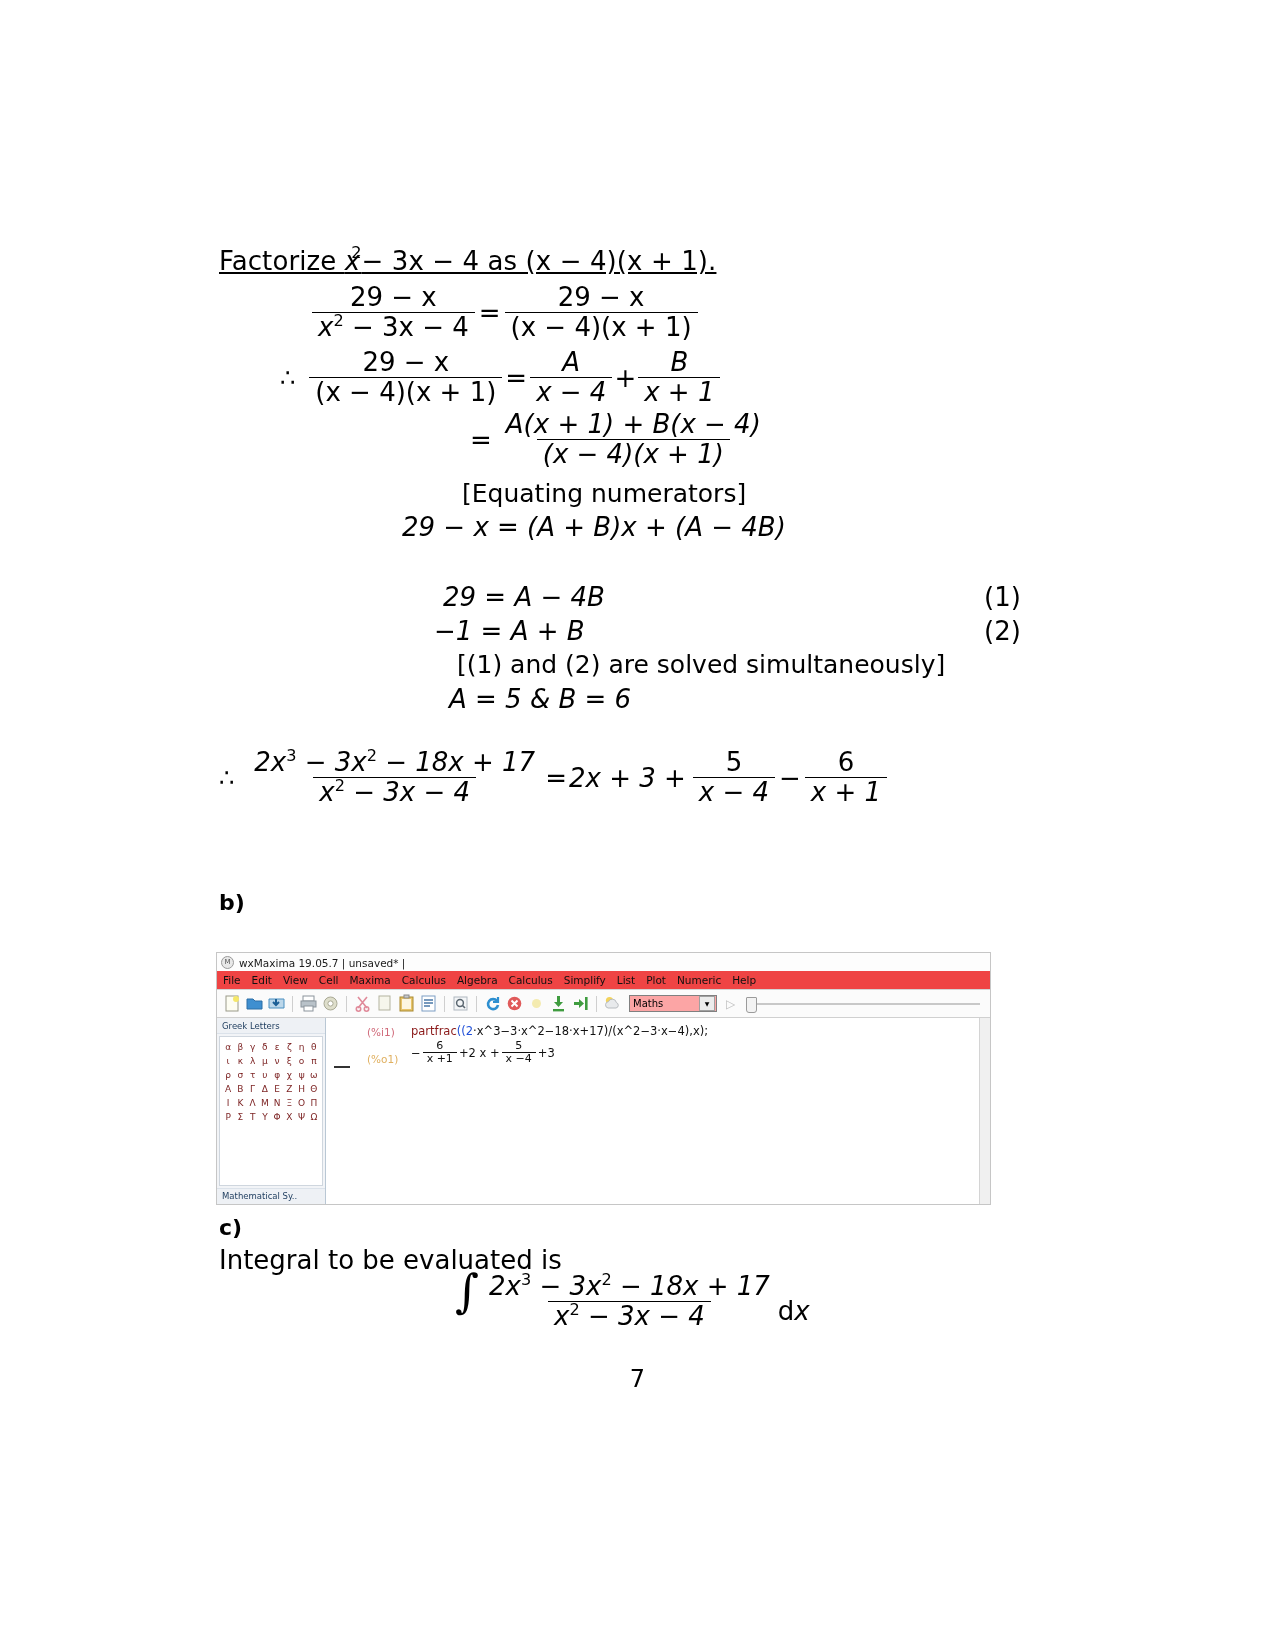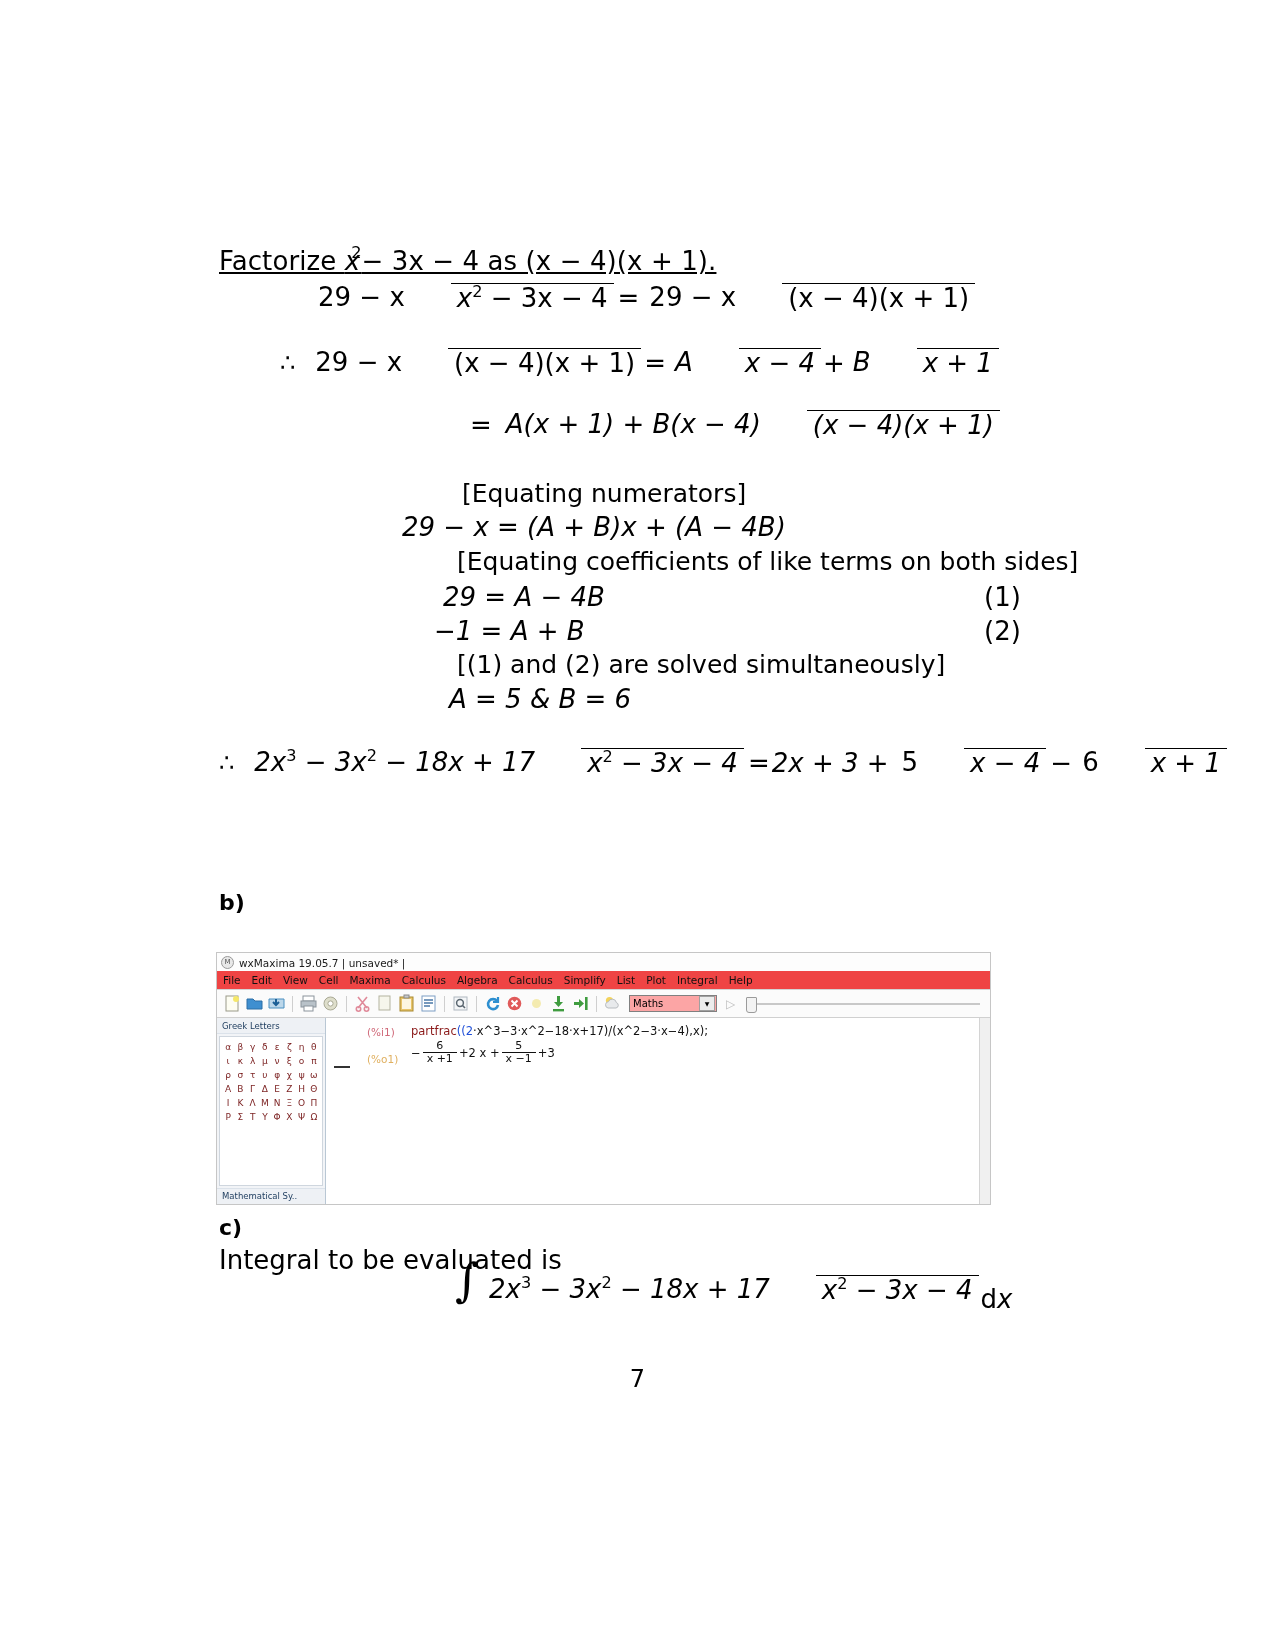--- a/index.html
+++ b/index.html
@@ -7,21 +7,21 @@
     width:1275px;height:1651px;position:relative;
     font-family:"DejaVu Sans","Liberation Sans",sans-serif;
     color:#000;
   }
   .page{position:absolute;inset:0;}
 
   
   .math{font-family:"DejaVu Sans","Liberation Sans",sans-serif;}
   .it{font-style:italic;}
   .supn{font-size:0.62em;vertical-align:super;line-height:0;font-style:normal;}
-  .frac{display:inline-flex;flex-direction:row;vertical-align:middle;margin:0 2px;gap:40px;}
+  .frac{display:inline-flex;flex-direction:column;align-items:center;vertical-align:middle;margin:0 2px;}
   .frac .num{padding:0 6px;line-height:1.12;}
   .frac .den{padding:0 6px;line-height:1.12;border-top:1.6px solid #000;}
 
   
   #intro{position:absolute;left:219px;top:246px;font-size:26px;letter-spacing:.1px;white-space:nowrap;text-decoration:underline;}
 
   .eqline{position:absolute;display:flex;align-items:center;font-size:26px;white-space:nowrap;}
 
   #eq1{left:310px;top:283px;}
   #eq2{left:280px;top:348px;}
@@ -141,21 +141,20 @@
   <div id="eq3" class="eqline math">
     <span style="margin-right:6px;">=</span>
     <span class="frac">
       <span class="num it">A(x + 1) + B(x − 4)</span>
       <span class="den it">(x − 4)(x + 1)</span>
     </span>
   </div>
 
   <div id="bracket1" class="math">[Equating numerators]</div>
   <div id="eq4" class="math it">29 − x = (A + B)x + (A − 4B)</div>
-  <div id="bracket2" class="math">[Equating coefficients of like terms on both sides]</div>
   <div id="eq5" class="math it">29 = A − 4B</div>
   <div id="tag1" class="math">(1)</div>
   <div id="eq6" class="math it">−1 = A + B</div>
   <div id="tag2" class="math">(2)</div>
   <div id="bracket3" class="math">[(1) and (2) are solved simultaneously]</div>
   <div id="eq7" class="math it">A = 5 &amp; B = 6</div>
 
   <div id="finaleq" class="math">
     <span class="therefore">∴</span>
     <span class="frac">
@@ -189,21 +188,21 @@
       <span class="menuitem">Edit</span>
       <span class="menuitem">View</span>
       <span class="menuitem">Cell</span>
       <span class="menuitem">Maxima</span>
       <span class="menuitem">Calculus</span>
       <span class="menuitem">Algebra</span>
       <span class="menuitem">Calculus</span>
       <span class="menuitem">Simplify</span>
       <span class="menuitem">List</span>
       <span class="menuitem">Plot</span>
-      <span class="menuitem">Integral</span>
+      <span class="menuitem">Numeric</span>
       <span class="menuitem">Help</span>
     </div>
 
     <div id="toolbar">
       <span class="tbtn">
         <svg width="19" height="19" viewBox="0 0 19 19">
             <rect x="3" y="2" width="12" height="15" fill="#fdfdf2" stroke="#9a9a8a"></rect>
             <circle cx="13" cy="5" r="3" fill="#f5e76a"></circle>
           </svg></span>
       <span class="tbtn">
@@ -379,21 +378,21 @@
           <span class="lbl-out">(%o1)</span>
           <span class="outmath">
             <span>−</span>
             <span class="ofrac">
               <span class="n">6</span>
               <span class="d">x +1</span>
             </span>
             <span>+2 x +</span>
             <span class="ofrac">
               <span class="n">5</span>
-              <span class="d">x −1</span>
+              <span class="d">x −4</span>
             </span>
             <span>+3</span>
           </span>
         </div>
         <div id="caretmark"></div>
       </div>
 
       <div id="vscroll"></div>
     </div>
 

